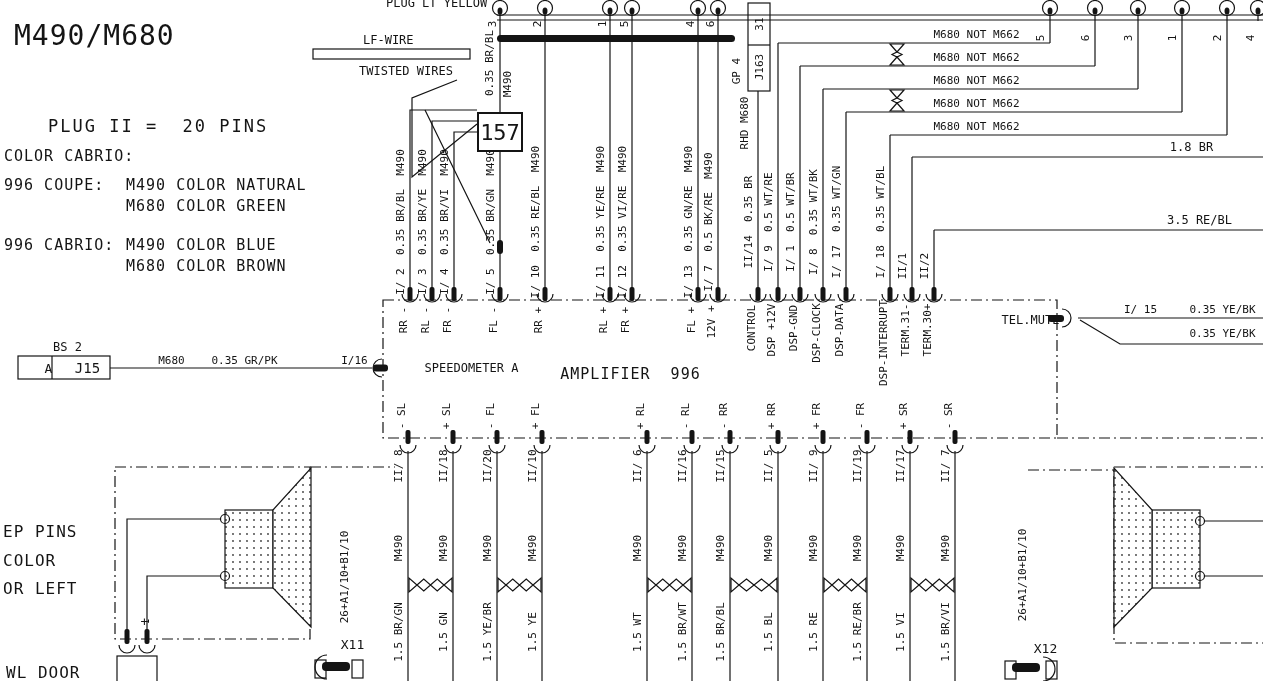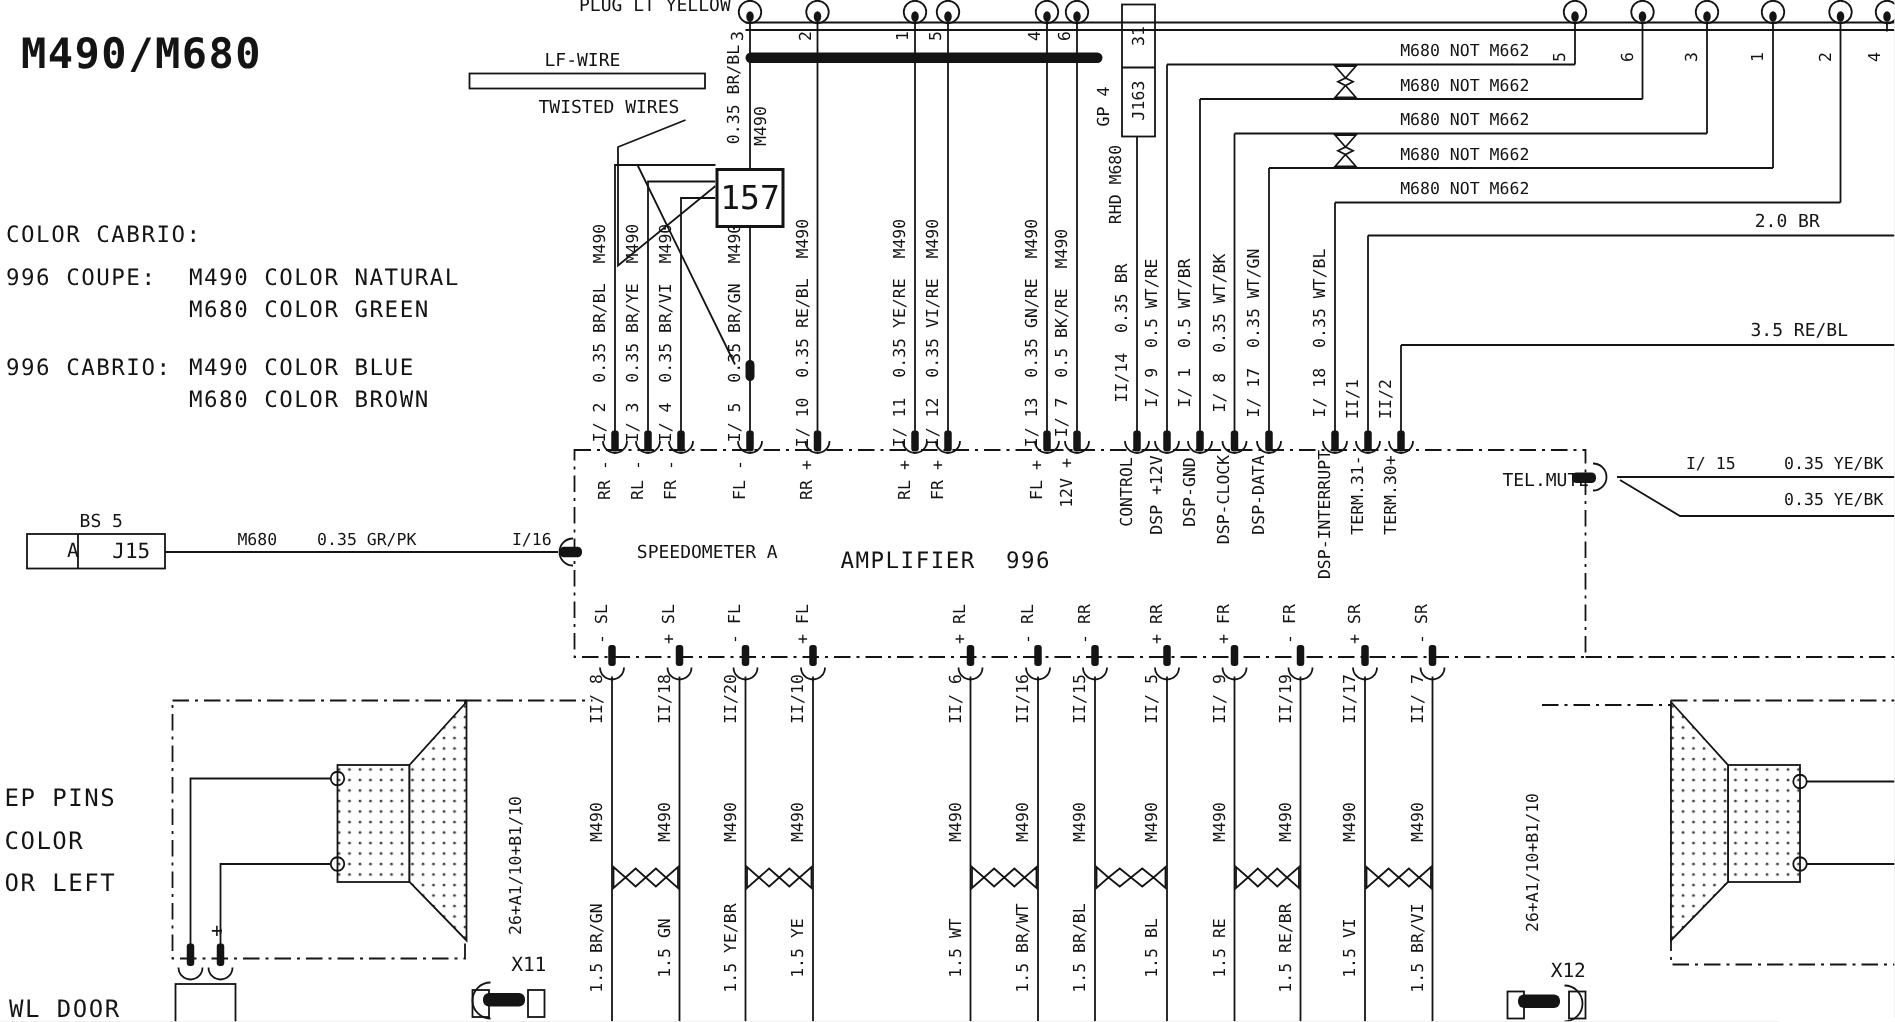--- a/index.html
+++ b/index.html
@@ -14,21 +14,21 @@
   .hl,.hc,.vc{position:absolute;white-space:pre;line-height:1;}
   .hc{transform:translate(-50%,-50%);padding-left:27px;}
   .vc{transform:translate(-50%,-50%) rotate(-90deg);}
   .f11{font-size:11px;}
   .f12{font-size:12px;}
   .f13{font-size:13px;}
   .f14{font-size:14px;}
   .f15{font-size:15px;letter-spacing:1px;}
   .f16{font-size:16px;letter-spacing:1px;}
   .f17{font-size:17px;letter-spacing:2px;}
-  .title{font-size:28px;font-weight:bold;letter-spacing:1px;}
+  .title{font-size:28px;font-weight:normal;letter-spacing:1px;}
   .ampt{font-size:15px;letter-spacing:1px;}
   .jbox{position:absolute;left:477px;top:112px;width:46px;height:40px;background:#fff;
         border:2px solid #141414;display:flex;align-items:center;justify-content:center;
         font-size:22px;z-index:3;box-sizing:border-box;}
 </style>
 </head>
 <body>
 
 <div class="stage">
 
@@ -252,20 +252,21 @@
                  M845,585 L851.5,579 L858,585 L851.5,591 Z
                  M866,578 L866,592 L858,585 Z"></path>
         <path d="M911,578 L911,592 L919,585 Z
                  M919,585 L925.75,579 L932.5,585 L925.75,591 Z
                  M932.5,585 L939.25,579 L946,585 L939.25,591 Z
                  M954,578 L954,592 L946,585 Z"></path>
       </g>
   </svg>
 
   <div class="hl title" style="left:14px;top:22px">M490/M680</div>
+  <div class="hl f17" style="left:48px;top:118px">PLUG II =  20 PINS</div>
   <div class="hl f15" style="left:4px;top:149px">COLOR CABRIO:</div>
   <div class="hl f15" style="left:4px;top:178px">996 COUPE:</div>
   <div class="hl f15" style="left:126px;top:178px">M490 COLOR NATURAL</div>
   <div class="hl f15" style="left:126px;top:199px">M680 COLOR GREEN</div>
   <div class="hl f15" style="left:4px;top:238px">996 CABRIO:</div>
   <div class="hl f15" style="left:126px;top:238px">M490 COLOR BLUE</div>
   <div class="hl f15" style="left:126px;top:259px">M680 COLOR BROWN</div>
 
   <div class="hl f12" style="left:386px;top:-3px">PLUG LT YELLOW</div>
   <div class="hl f12" style="left:363px;top:34px">LF-WIRE</div>
@@ -273,31 +274,31 @@
   <div class="vc f11" style="left:489px;top:63px">0.35 BR/BL</div>
   <div class="vc f11" style="left:507px;top:84px">M490</div>
 
   <div class="jbox">157</div>
 
   <div class="vc f11" style="left:759px;top:24px">31</div>
   <div class="vc f11" style="left:759px;top:67px">J163</div>
   <div class="vc f11" style="left:736px;top:71px">GP 4</div>
   <div class="vc f11" style="left:744px;top:123px">RHD M680</div>
 
-  <div class="hc f12" style="left:1178px;top:147px">2.0 BR</div>
+  <div class="hc f12" style="left:1178px;top:147px">1.8 BR</div>
   <div class="hc f12" style="left:1186px;top:220px">3.5 RE/BL</div>
 
   <div class="hc ampt" style="left:617px;top:374px">AMPLIFIER  996</div>
   <div class="hc f12" style="left:458px;top:368px">SPEEDOMETER A</div>
   <div class="hc f12" style="left:1017px;top:320px">TEL.MUTE</div>
   <div class="hc f11" style="left:1127px;top:309px">I/ 15</div>
   <div class="hc f11" style="left:1209px;top:309px">0.35 YE/BK</div>
   <div class="hc f11" style="left:1209px;top:333px">0.35 YE/BK</div>
 
-  <div class="hc f12" style="left:54px;top:347px">BS 5</div>
+  <div class="hc f12" style="left:54px;top:347px">BS 2</div>
   <div class="hc f13" style="left:35px;top:368px">A</div>
   <div class="hc f14" style="left:74px;top:368px">J15</div>
   <div class="hc f11" style="left:158px;top:360px">M680</div>
   <div class="hc f11" style="left:231px;top:360px">0.35 GR/PK</div>
   <div class="hc f11" style="left:341px;top:360px">I/16</div>
 
   <div class="hl f16" style="left:3px;top:524px">EP PINS</div>
   <div class="hl f16" style="left:3px;top:553px">COLOR</div>
   <div class="hl f16" style="left:3px;top:581px">OR LEFT</div>
   <div class="hl f16" style="left:6px;top:665px">WL DOOR</div>

